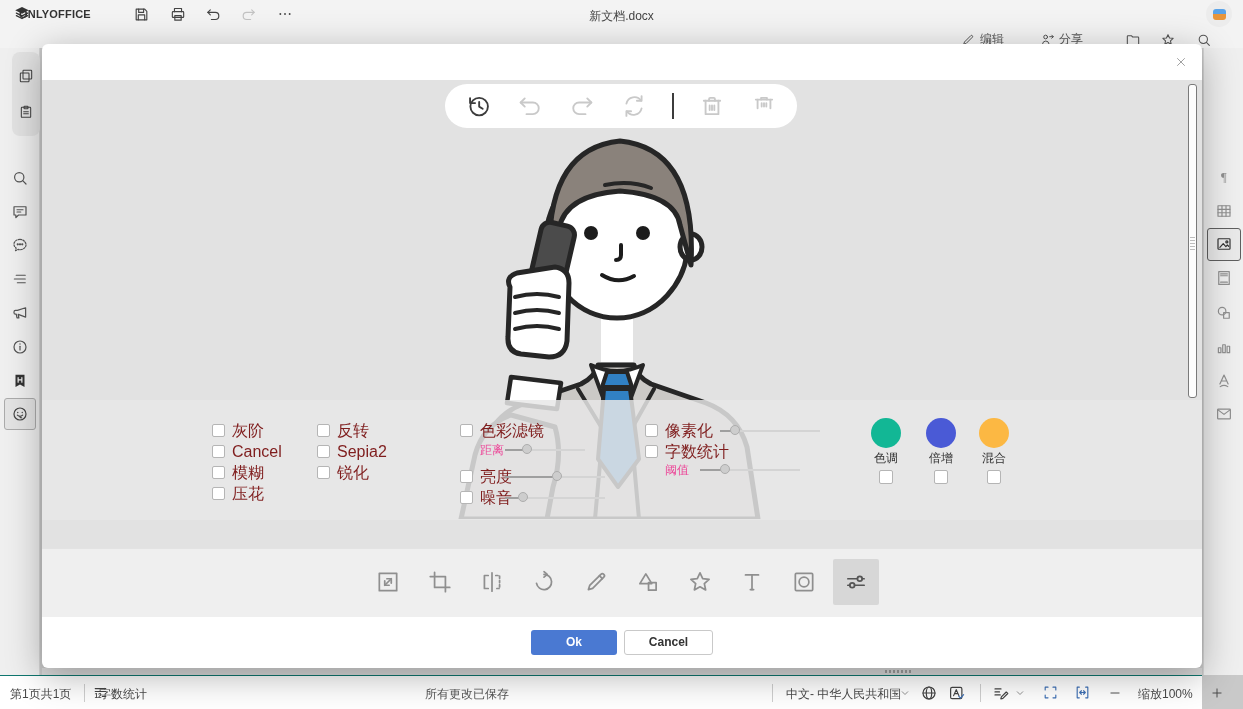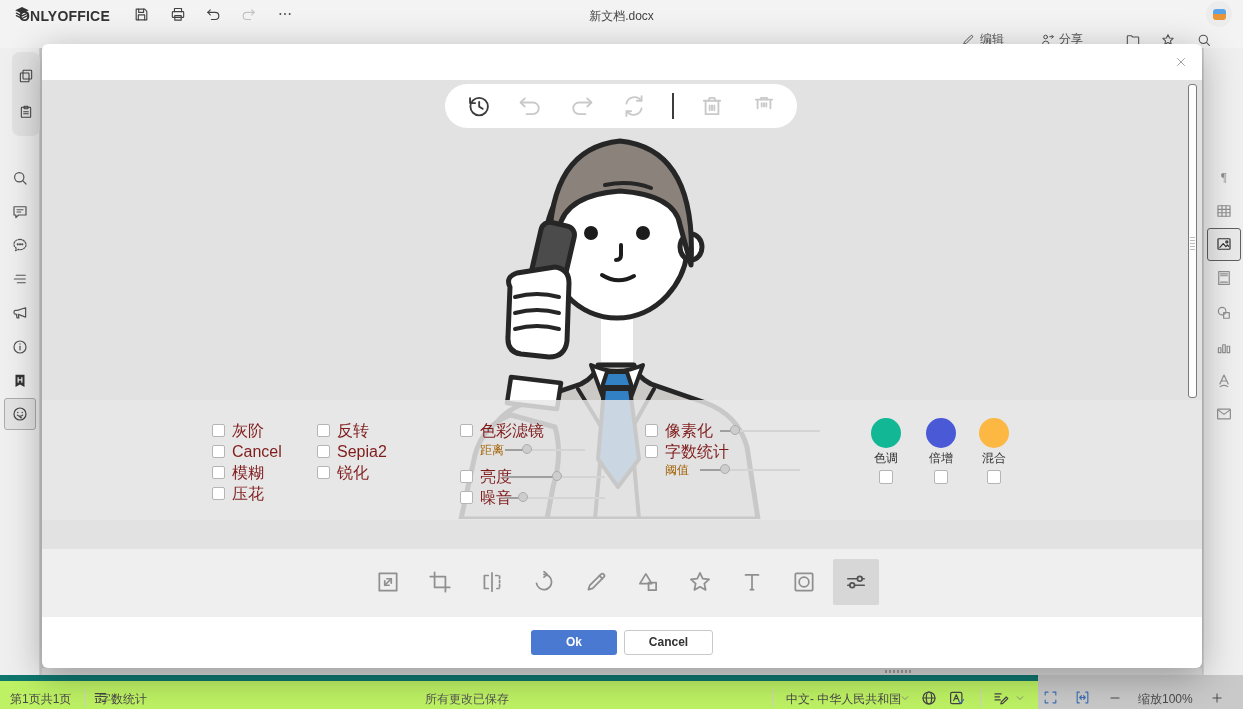--- a/index.html
+++ b/index.html
@@ -4,53 +4,53 @@
 <style>
 *{margin:0;padding:0;box-sizing:border-box}
 body{font-family:"Liberation Sans","DejaVu Sans",sans-serif;background:#fff}
 #root{position:relative;width:1243px;height:709px;background:#c9c9c9;overflow:hidden;font-size:12px;color:#444}
 .abs{position:absolute}
 .ic{position:absolute;line-height:0}
 .ic svg{width:100%;height:100%;display:block}
 .nowrap{white-space:nowrap}
 
 .topbar{left:0;top:0;width:1243px;height:48px;background:#f3f3f3;z-index:2}
-.brand{position:absolute;left:19px;top:8px;font-weight:bold;font-size:14px;color:#333;letter-spacing:.2px}
+.brand{position:absolute;left:19px;top:8px;font-weight:bold;font-size:11px;color:#333;letter-spacing:.2px}
 .doc-title{position:absolute;left:50%;transform:translateX(-50%);top:8px;font-size:12px;color:#444}
 .avatar{position:absolute;left:1206px;top:1px;width:26px;height:26px;border-radius:50%;background:#ececec;display:flex;align-items:center;justify-content:center}
 .avatar .mini{width:13px;height:11px;border-radius:3px;background:linear-gradient(180deg,#5aa3e8 45%,#e8953a 45%)}
 .tabs{position:absolute;left:30px;top:28px;display:flex;gap:23px;font-size:12.5px;color:#3b3b3b}
 .tabs span{cursor:pointer}
 .qgroup{position:absolute;top:31px;display:flex;align-items:center;gap:4px;color:#555;font-size:12px}
 .sidebar-l{left:0;top:48px;width:40px;height:627px;background:#efefef;border-right:1px solid #d6d6d6;z-index:2}
 .sidebar-r{left:1203px;top:48px;width:40px;height:627px;background:#efefef;border-left:1px solid #d6d6d6;z-index:2}
 .ribbon-stub{position:absolute;left:12px;top:4px;width:28px;height:84px;background:#e2e2e2;border-radius:8px}
 .selbox-l{position:absolute;left:4px;width:32px;height:32px;border:1px solid #ababab;background:#e3e3e3;border-radius:3px}
 .selbox-r{position:absolute;left:3px;width:34px;height:33px;border:1px solid #5f5f5f;background:#e9e9e9;border-radius:3px}
-.statusbar{left:0;top:675px;width:1038px;height:34px;background:#bef264;border-top:6px solid #0f766e;z-index:2}
+.statusbar{left:0;top:675px;width:1202px;height:34px;background:#ffffff;border-top:1px solid #0f766e;z-index:2}
 .vsep{position:absolute;width:1px;background:#cfcfcf;top:8px;height:18px}
 .stext{position:absolute;top:10px;font-size:12px;color:#494949;white-space:nowrap}
 .hstrip{left:42px;top:668px;width:1160px;height:7px;background:#d9d9d9;z-index:1}
 .hgrip{position:absolute;left:843px;top:2px;width:28px;height:3px;background:repeating-linear-gradient(90deg,#9e9e9e 0 2px,transparent 2px 4px)}
 
 .dialog{left:42px;top:44px;width:1160px;height:624px;background:#fff;border-radius:6px;box-shadow:0 8px 36px rgba(0,0,0,.30);z-index:10}
 .dlg-title{position:absolute;left:0;top:0;width:100%;height:36px;text-align:center;line-height:36px;font-weight:bold;font-size:13px;color:#222}
 .dlg-close{position:absolute;right:14px;top:11px;width:14px;height:14px;color:#9a9a9a;cursor:pointer}
 .canvas{position:absolute;left:0;top:36px;width:1160px;height:468px;background:#e2e2e2;border-radius:0}
 .pill{position:absolute;left:403px;top:40px;width:352px;height:44px;background:#fff;border-radius:22px;display:flex;align-items:center;justify-content:center;gap:24px;z-index:4}
 .pill .cell{width:28px;height:28px;position:relative;cursor:pointer}
 .pill .cell svg{width:100%;height:100%}
 .pill .on{color:#3c3c3c}
 .pill .off{color:#c9c9c9}
 .pill .pdiv{width:2px;height:26px;background:#3c3c3c}
 .panel{position:absolute;left:0;top:356px;width:1160px;height:120px;background:rgba(231,231,231,.84);z-index:3}
 .cb{position:absolute;width:13px;height:13px;background:#fff;border:1px solid #b5b5b5;border-radius:2px;cursor:pointer;z-index:4}
 .cb.big{width:14px;height:14px}
 .flabel{position:absolute;font-size:16px;color:#7f1d1d;line-height:14px;white-space:nowrap;z-index:4;cursor:default}
-.sublabel{position:absolute;font-size:12px;color:#a16207;line-height:14px;white-space:nowrap;z-index:4}
+.sublabel{position:absolute;font-size:12px;color:#ec4899;line-height:14px;white-space:nowrap;z-index:4}
 .slider{position:absolute;height:11px;z-index:4;cursor:pointer}
 .slider .track{position:absolute;top:5px;left:0;right:0;height:2px;background:#d4d4d4}
 .slider .fill{position:absolute;top:5px;left:0;height:2px;background:#9f9f9f}
 .slider .thumb{position:absolute;top:0;width:10px;height:10px;border-radius:50%;background:#cdcdcd;border:1px solid #adadad;transform:translateX(-5px)}
 .circle{position:absolute;width:30px;height:30px;border-radius:50%;z-index:4;cursor:pointer}
 .clabel{position:absolute;width:44px;text-align:center;font-size:12px;color:#333;z-index:4;white-space:nowrap}
 .scrollv{position:absolute;left:1146px;top:40px;width:9px;height:314px;background:#fdfdfd;border:1px solid #7a7a7a;border-radius:3px;z-index:5;cursor:pointer}
 .scrollv .grip{position:absolute;left:1px;top:152px;width:5px;height:13px;background:repeating-linear-gradient(180deg,#bdbdbd 0 1px,transparent 1px 3px)}
 .subbar{position:absolute;left:0;top:504px;width:1160px;height:69px;background:#efefef;border-top:1px solid #e3e3e3}
 .subicons{position:absolute;left:50%;top:525px;transform:translateX(-50%);display:flex;gap:26px}

